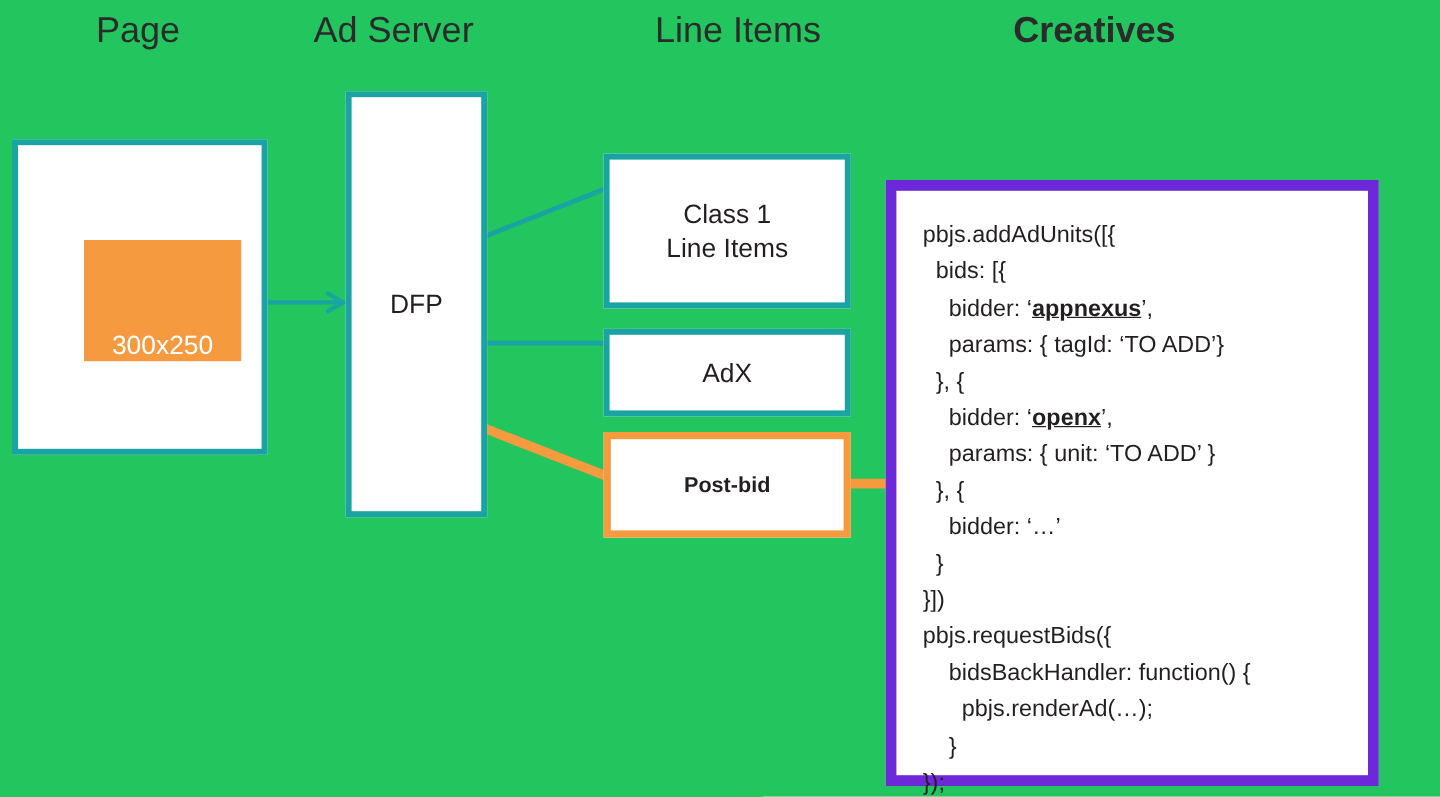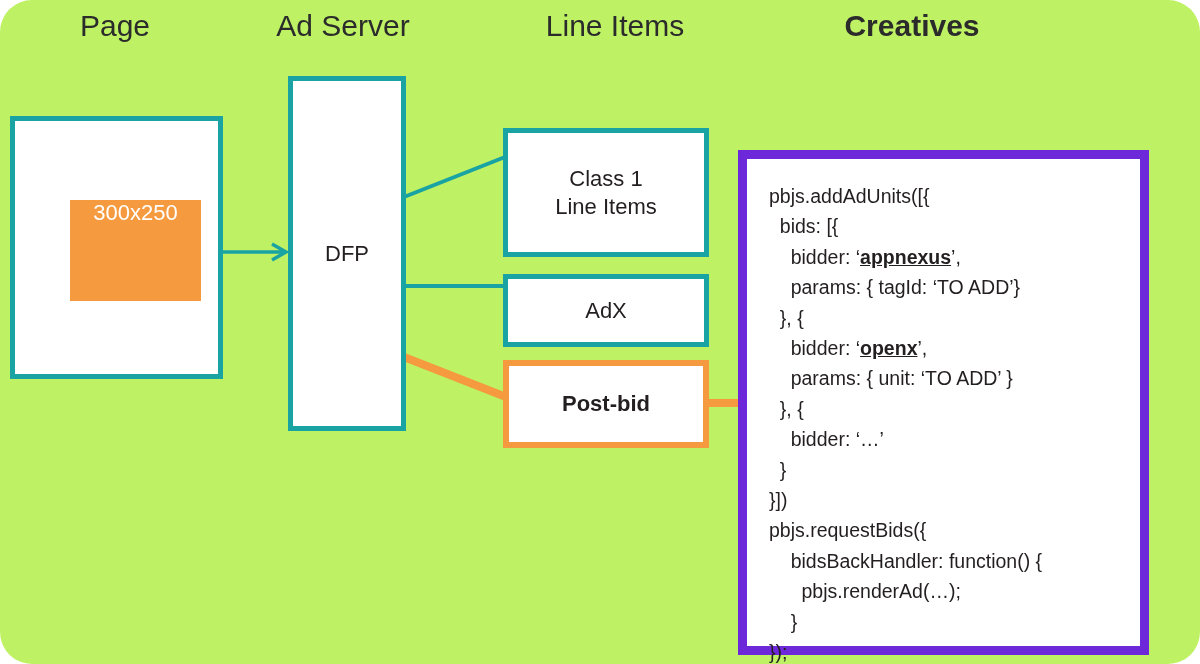--- a/index.html
+++ b/index.html
@@ -8,38 +8,37 @@
     background: #ffffff;
   }
   body {
     font-family: "Liberation Sans", sans-serif;
     color: #231f20;
   }
   #stage {
     position: relative;
     width: 1200px;
     height: 664px;
-    background: #bef264;
+    background: #22c55e;
     overflow: hidden;
-    border-radius: 32px;
   }
 
   
   .col-header {
     position: absolute;
     top: 6px;
     text-align: center;
     font-size: 30px;
     line-height: 40px;
     color: #2b2b2b;
     font-weight: 400;
     white-space: nowrap;
   }
   .col-header.h-page      { left: 15px;  width: 200px; }
-  .col-header.h-adserver  { left: 243px; width: 200px; }
+  .col-header.h-adserver  { left: 228px; width: 200px; }
   .col-header.h-lineitems { left: 515px; width: 200px; }
   .col-header.h-creatives { left: 812px; width: 200px; font-weight: bold; }
 
   
   .box {
     position: absolute;
     box-sizing: border-box;
     background: #ffffff;
     display: flex;
     align-items: center;
@@ -48,38 +47,38 @@
     z-index: 3;
   }
   .box-teal { border: 5px solid #1aa3a3; }
   .box-orange { border: 6px solid #f59a3e; }
 
   .box-label {
     font-size: 22px;
     line-height: 28px;
     color: #231f20;
   }
-  .box-label.bold { font-weight: bold; font-size: 22px; }
+  .box-label.bold { font-weight: bold; font-size: 18px; }
 
   #page-box      { left: 10px;  top: 116px; width: 213px; height: 263px; }
   #dfp-box       { left: 288px; top: 76px;  width: 118px; height: 355px; text-align: right; }
   #class1-box    { left: 503px; top: 92px;  width: 206px; height: 129px; margin-top: 36px; }
   #adx-box       { left: 503px; top: 250px; width: 206px; height: 73px; margin-top: 24px; }
   #postbid-box   { left: 503px; top: 360px; width: 206px; height: 88px; }
 
   
   #ad-slot {
     position: absolute;
     left: 70px;
     top: 200px;
     width: 131px;
     height: 101px;
     background: #f59a3e;
     display: flex;
-    align-items: flex-start;
+    align-items: flex-end;
     justify-content: center;
     z-index: 4;
   }
   #ad-slot .slot-label {
     color: #ffffff;
     font-size: 22px;
     line-height: 26px;
     white-space: nowrap;
   }
 

